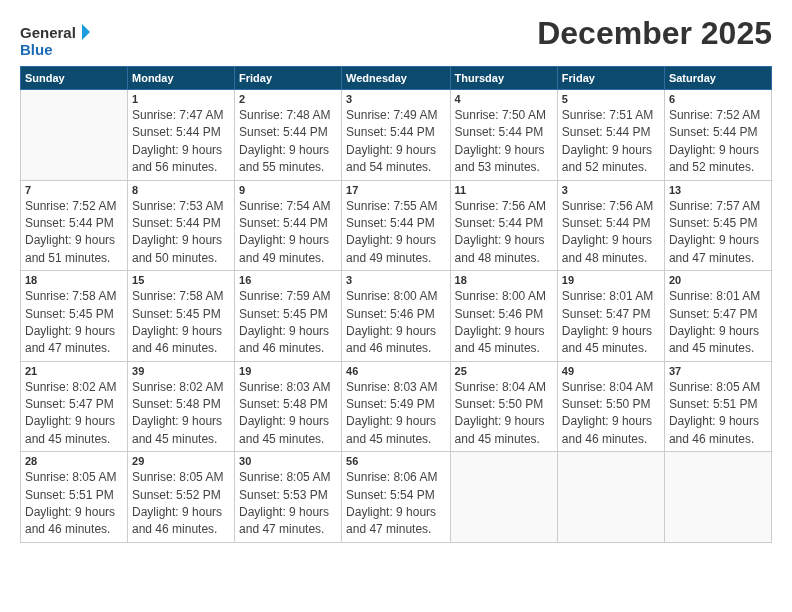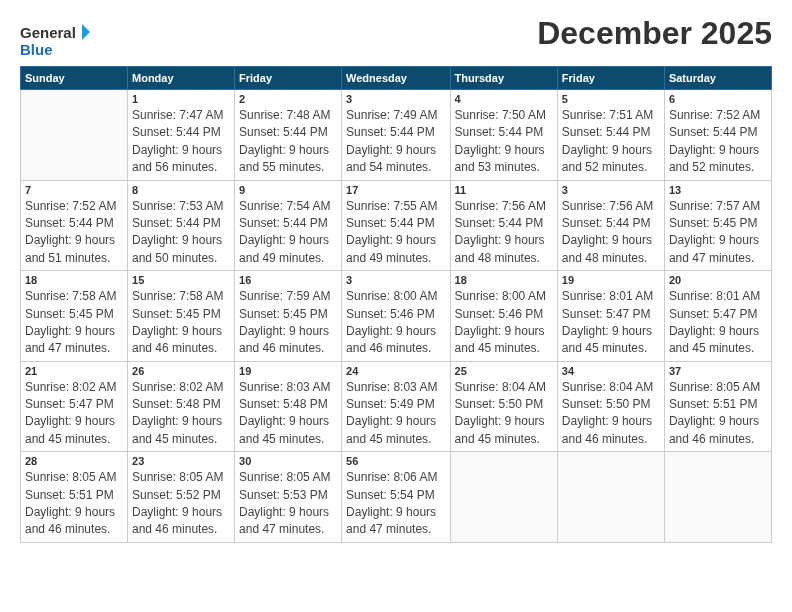--- a/index.html
+++ b/index.html
@@ -195,51 +195,51 @@
             <span class="day-number">20</span>
             <div class="day-info">Sunrise: 8:01 AM<br>Sunset: 5:47 PM<br>Daylight: 9 hours<br>and 45 minutes.</div>
           </td>
         </tr>
         <tr>
           <td>
             <span class="day-number">21</span>
             <div class="day-info">Sunrise: 8:02 AM<br>Sunset: 5:47 PM<br>Daylight: 9 hours<br>and 45 minutes.</div>
           </td>
           <td>
-            <span class="day-number">26</span>
+            <span class="day-number">39</span>
             <div class="day-info">Sunrise: 8:02 AM<br>Sunset: 5:48 PM<br>Daylight: 9 hours<br>and 45 minutes.</div>
           </td>
           <td>
             <span class="day-number">19</span>
             <div class="day-info">Sunrise: 8:03 AM<br>Sunset: 5:48 PM<br>Daylight: 9 hours<br>and 45 minutes.</div>
           </td>
           <td>
-            <span class="day-number">24</span>
+            <span class="day-number">46</span>
             <div class="day-info">Sunrise: 8:03 AM<br>Sunset: 5:49 PM<br>Daylight: 9 hours<br>and 45 minutes.</div>
           </td>
           <td>
             <span class="day-number">25</span>
             <div class="day-info">Sunrise: 8:04 AM<br>Sunset: 5:50 PM<br>Daylight: 9 hours<br>and 45 minutes.</div>
           </td>
           <td>
-            <span class="day-number">34</span>
+            <span class="day-number">49</span>
             <div class="day-info">Sunrise: 8:04 AM<br>Sunset: 5:50 PM<br>Daylight: 9 hours<br>and 46 minutes.</div>
           </td>
           <td>
             <span class="day-number">37</span>
             <div class="day-info">Sunrise: 8:05 AM<br>Sunset: 5:51 PM<br>Daylight: 9 hours<br>and 46 minutes.</div>
           </td>
         </tr>
         <tr>
           <td>
             <span class="day-number">28</span>
             <div class="day-info">Sunrise: 8:05 AM<br>Sunset: 5:51 PM<br>Daylight: 9 hours<br>and 46 minutes.</div>
           </td>
           <td>
-            <span class="day-number">23</span>
+            <span class="day-number">29</span>
             <div class="day-info">Sunrise: 8:05 AM<br>Sunset: 5:52 PM<br>Daylight: 9 hours<br>and 46 minutes.</div>
           </td>
           <td>
             <span class="day-number">30</span>
             <div class="day-info">Sunrise: 8:05 AM<br>Sunset: 5:53 PM<br>Daylight: 9 hours<br>and 47 minutes.</div>
           </td>
           <td>
             <span class="day-number">56</span>
             <div class="day-info">Sunrise: 8:06 AM<br>Sunset: 5:54 PM<br>Daylight: 9 hours<br>and 47 minutes.</div>
           </td>

